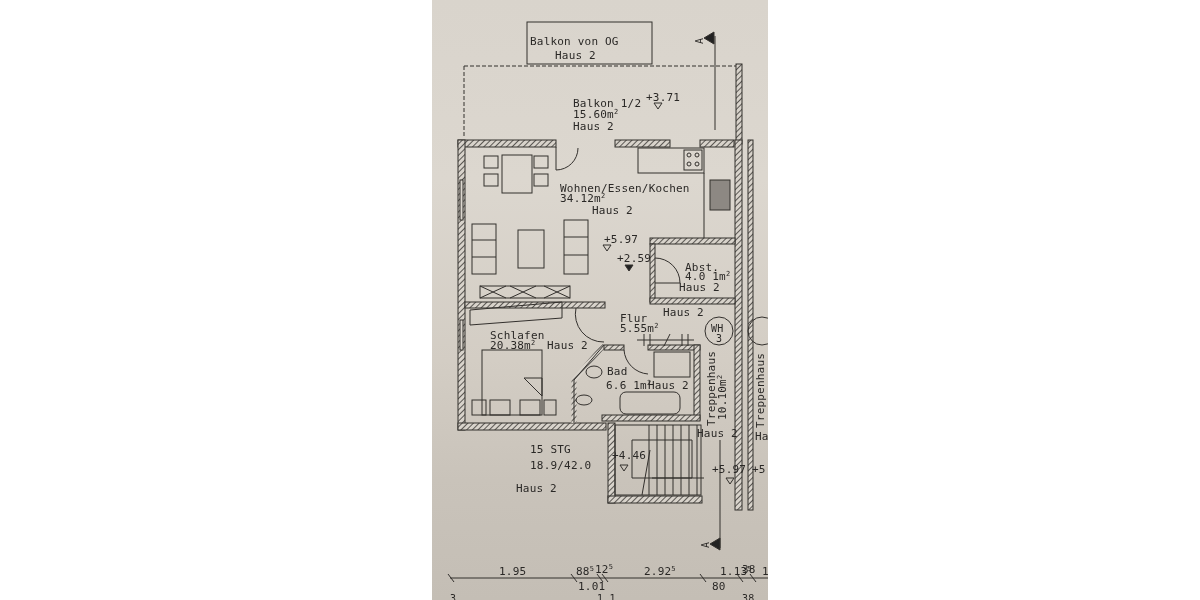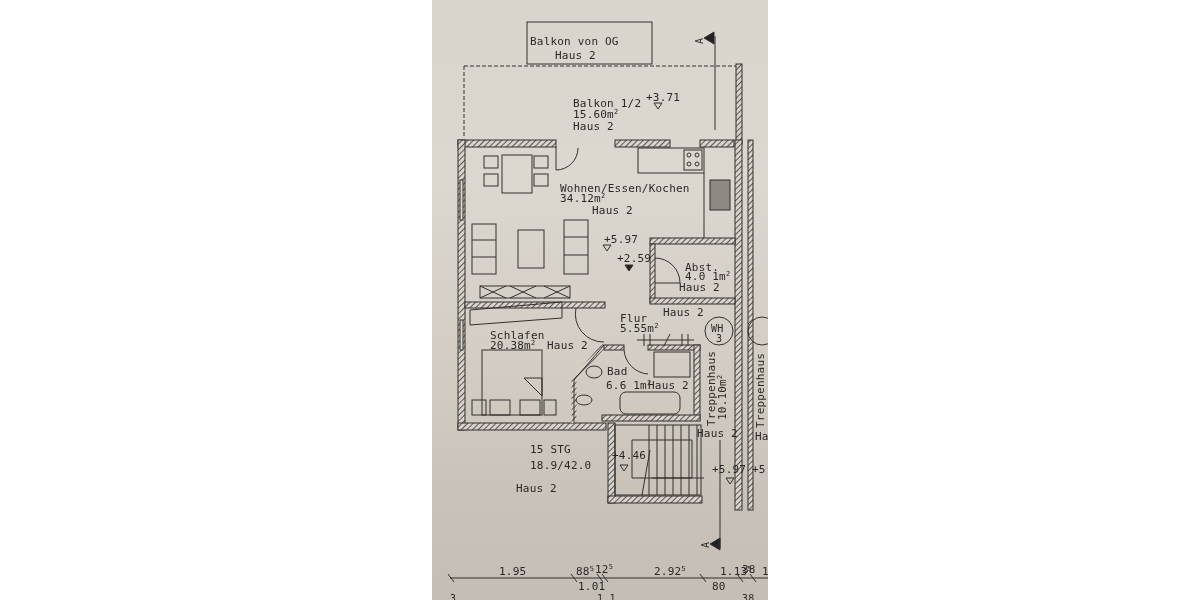--- a/index.html
+++ b/index.html
@@ -175,21 +175,21 @@
   <div class="lbl" style="left:98px;top:460px">18.9/42.0</div>
   <div class="lbl" style="left:84px;top:483px">Haus 2</div>
   <div class="lbl" style="left:180px;top:450px">+4.46</div>
 
   <div class="lbl small vert" style="left:262px;top:44px">A</div>
   <div class="lbl small vert" style="left:268px;top:548px">A</div>
 
   <div class="lbl" style="left:67px;top:566px">1.95</div>
   <div class="lbl" style="left:144px;top:566px"><span>88</span><sup>5</sup></div>
   <div class="lbl" style="left:163px;top:564px"><span>12</span><sup>5</sup></div>
-  <div class="lbl" style="left:222px;top:566px"><span>2.92</span><sup>5</sup></div>
+  <div class="lbl" style="left:212px;top:566px"><span>2.92</span><sup>5</sup></div>
   <div class="lbl" style="left:288px;top:566px"><span>1.13</span><sup>5</sup></div>
   <div class="lbl" style="left:310px;top:564px">38</div>
   <div class="lbl" style="left:330px;top:566px">1</div>
   <div class="lbl" style="left:146px;top:581px">1.01</div>
   <div class="lbl" style="left:280px;top:581px">80</div>
   <div class="lbl small" style="left:18px;top:593px">3</div>
   <div class="lbl small" style="left:165px;top:593px">1.1</div>
   <div class="lbl small" style="left:310px;top:593px">38</div>
 </div>
 

